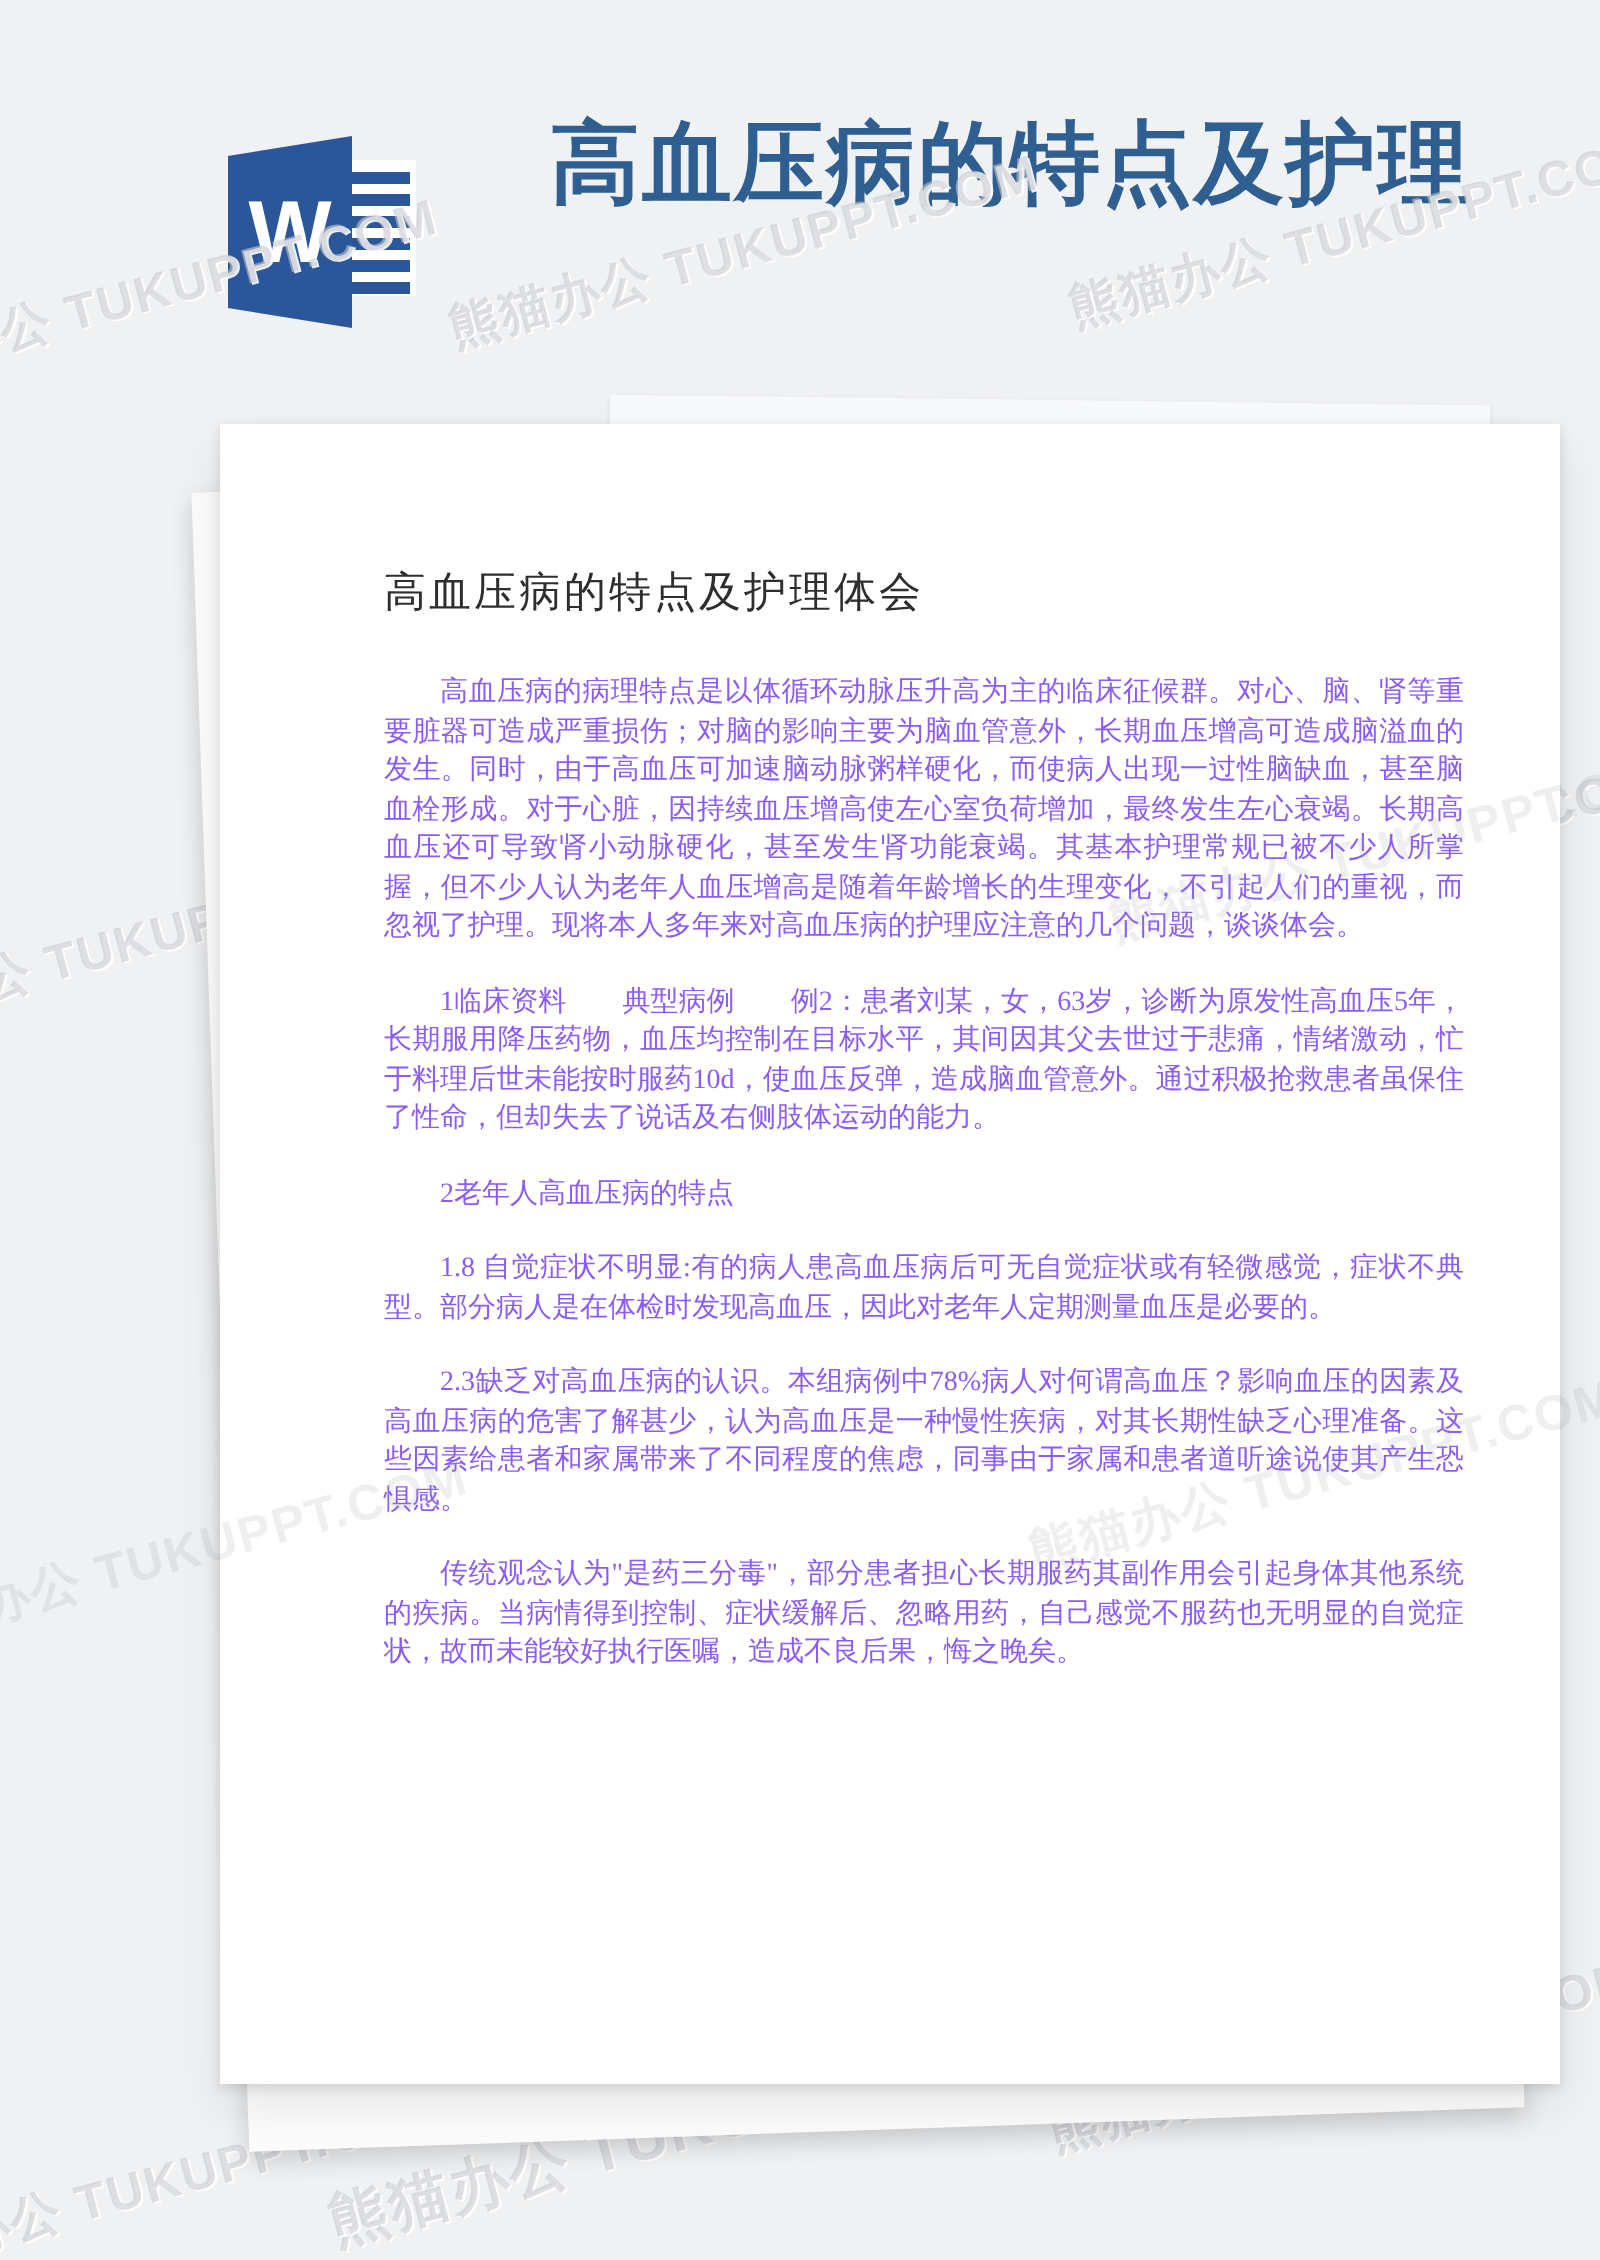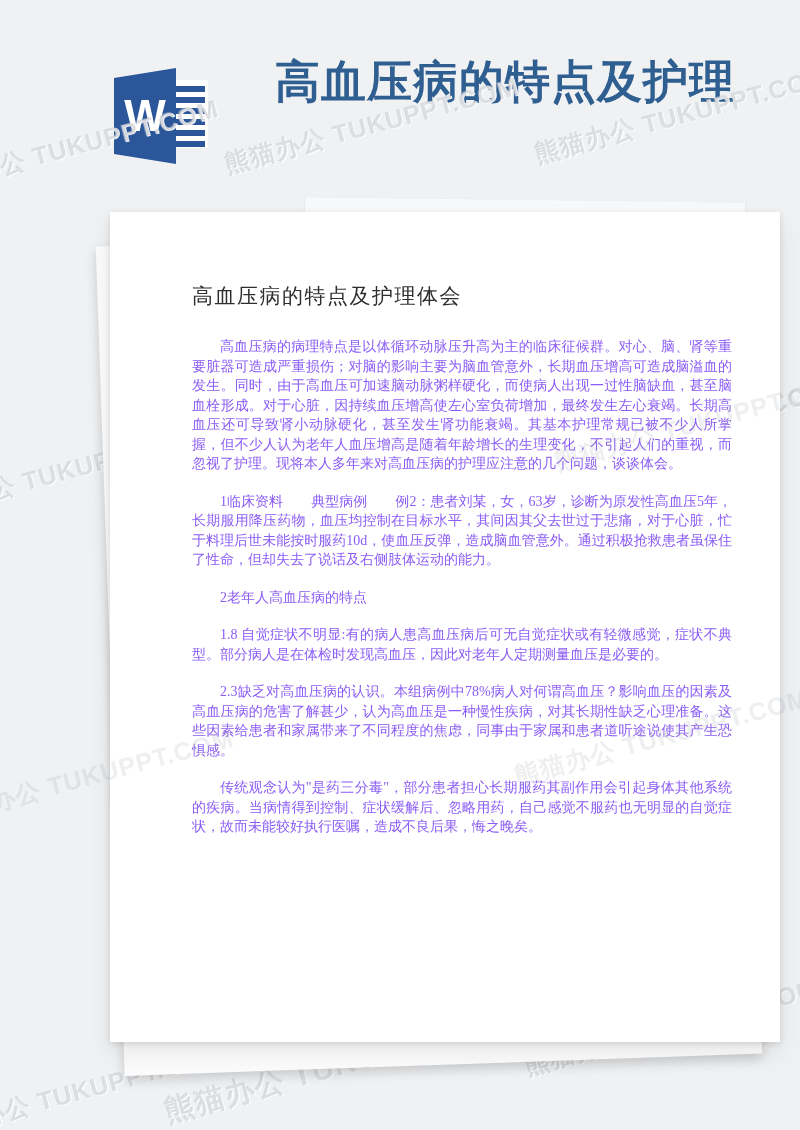--- a/index.html
+++ b/index.html
@@ -95,21 +95,21 @@
   </div>
 </div>
 
 <div class="page-sliver"></div>
 <div class="page page-back"></div>
 <div class="page page-front">
   <div class="page-inner">
     <h2 class="doc-title">高血压病的特点及护理体会</h2>
     <div class="doc-body">
       <p>高血压病的病理特点是以体循环动脉压升高为主的临床征候群。对心、脑、肾等重要脏器可造成严重损伤；对脑的影响主要为脑血管意外，长期血压增高可造成脑溢血的发生。同时，由于高血压可加速脑动脉粥样硬化，而使病人出现一过性脑缺血，甚至脑血栓形成。对于心脏，因持续血压增高使左心室负荷增加，最终发生左心衰竭。长期高血压还可导致肾小动脉硬化，甚至发生肾功能衰竭。其基本护理常规已被不少人所掌握，但不少人认为老年人血压增高是随着年龄增长的生理变化，不引起人们的重视，而忽视了护理。现将本人多年来对高血压病的护理应注意的几个问题，谈谈体会。</p>
-      <p>1临床资料　　典型病例　　例2：患者刘某，女，63岁，诊断为原发性高血压5年，长期服用降压药物，血压均控制在目标水平，其间因其父去世过于悲痛，对于心脏，忙于料理后世未能按时服药10d，使血压反弹，造成脑血管意外。通过积极抢救患者虽保住了性命，但却失去了说话及右侧肢体运动的能力。</p>
+      <p>1临床资料　　典型病例　　例2：患者刘某，女，63岁，诊断为原发性高血压5年，长期服用降压药物，血压均控制在目标水平，其间因其父去世过于悲痛，情绪激动，忙于料理后世未能按时服药10d，使血压反弹，造成脑血管意外。通过积极抢救患者虽保住了性命，但却失去了说话及右侧肢体运动的能力。</p>
       <p>2老年人高血压病的特点</p>
       <p>1.8 自觉症状不明显:有的病人患高血压病后可无自觉症状或有轻微感觉，症状不典型。部分病人是在体检时发现高血压，因此对老年人定期测量血压是必要的。</p>
       <p>2.3缺乏对高血压病的认识。本组病例中78%病人对何谓高血压？影响血压的因素及高血压病的危害了解甚少，认为高血压是一种慢性疾病，对其长期性缺乏心理准备。这些因素给患者和家属带来了不同程度的焦虑，同事由于家属和患者道听途说使其产生恐惧感。</p>
       <p>传统观念认为"是药三分毒"，部分患者担心长期服药其副作用会引起身体其他系统的疾病。当病情得到控制、症状缓解后、忽略用药，自己感觉不服药也无明显的自觉症状，故而未能较好执行医嘱，造成不良后果，悔之晚矣。</p>
     </div>
   </div>
 </div>
 
 <span class="wm wm-front" style="left:-60px; top:800px;">熊猫办公 TUKUPPT.COM</span>
 <span class="wm wm-front" style="left:515px; top:760px;">熊猫办公 TUKUPPT.COM</span>

